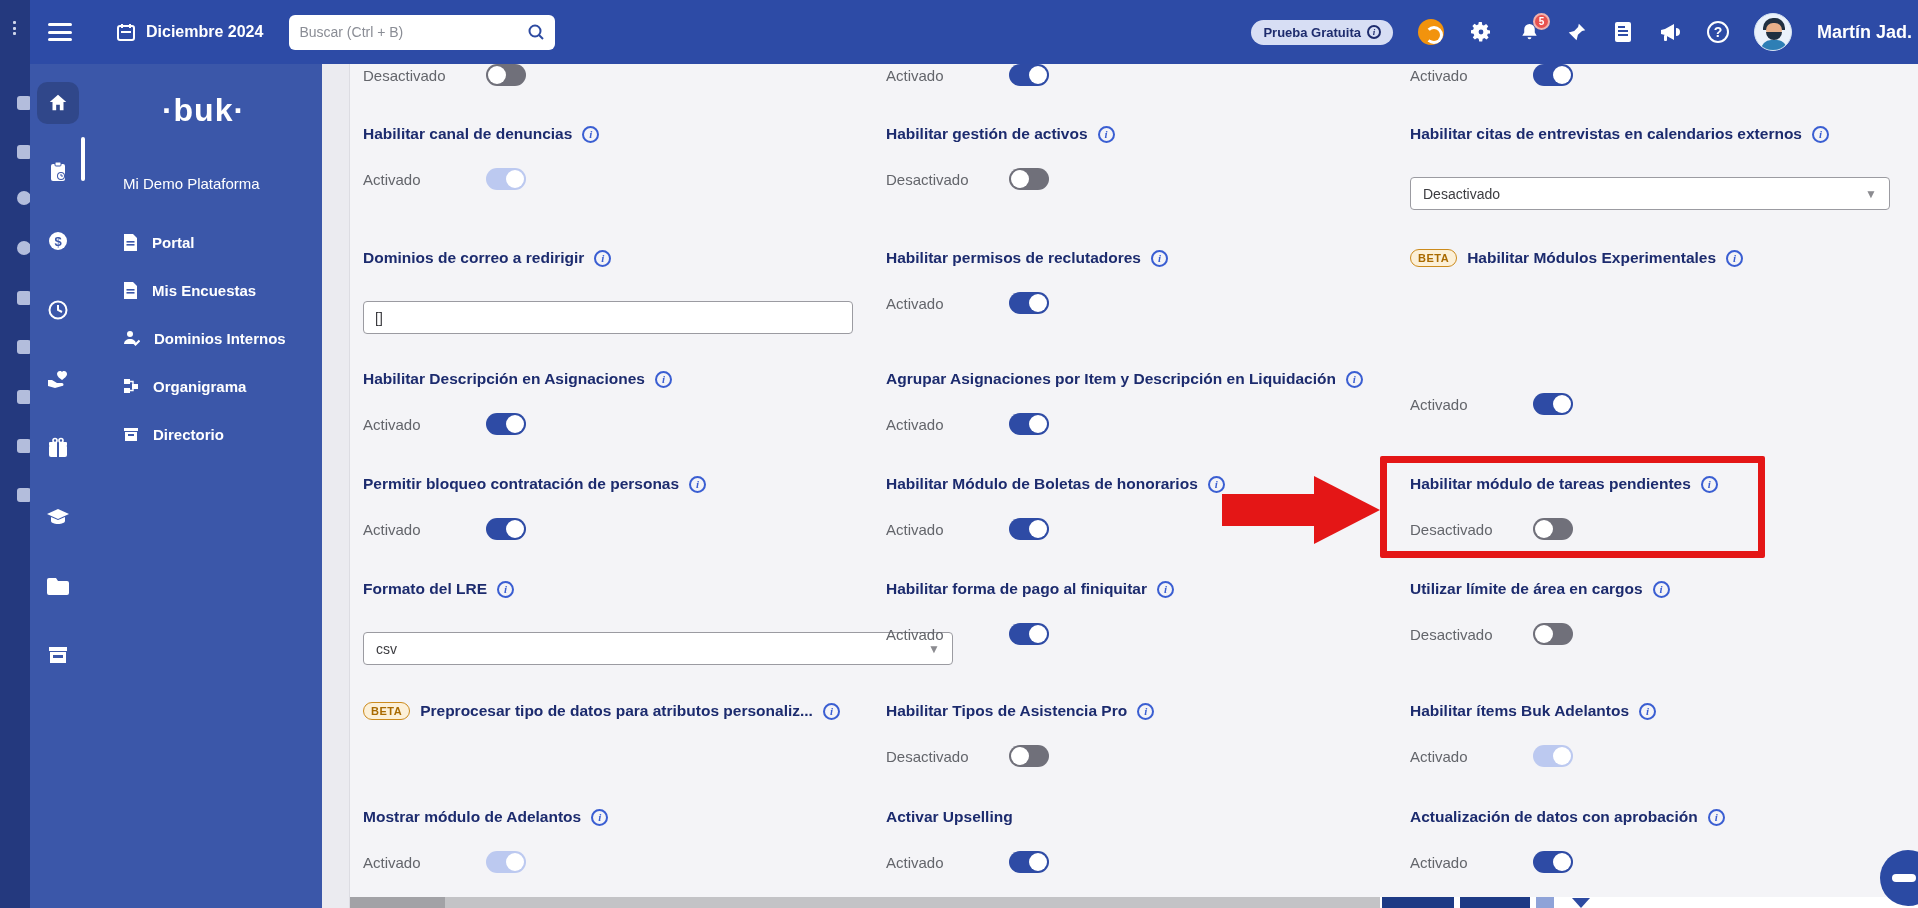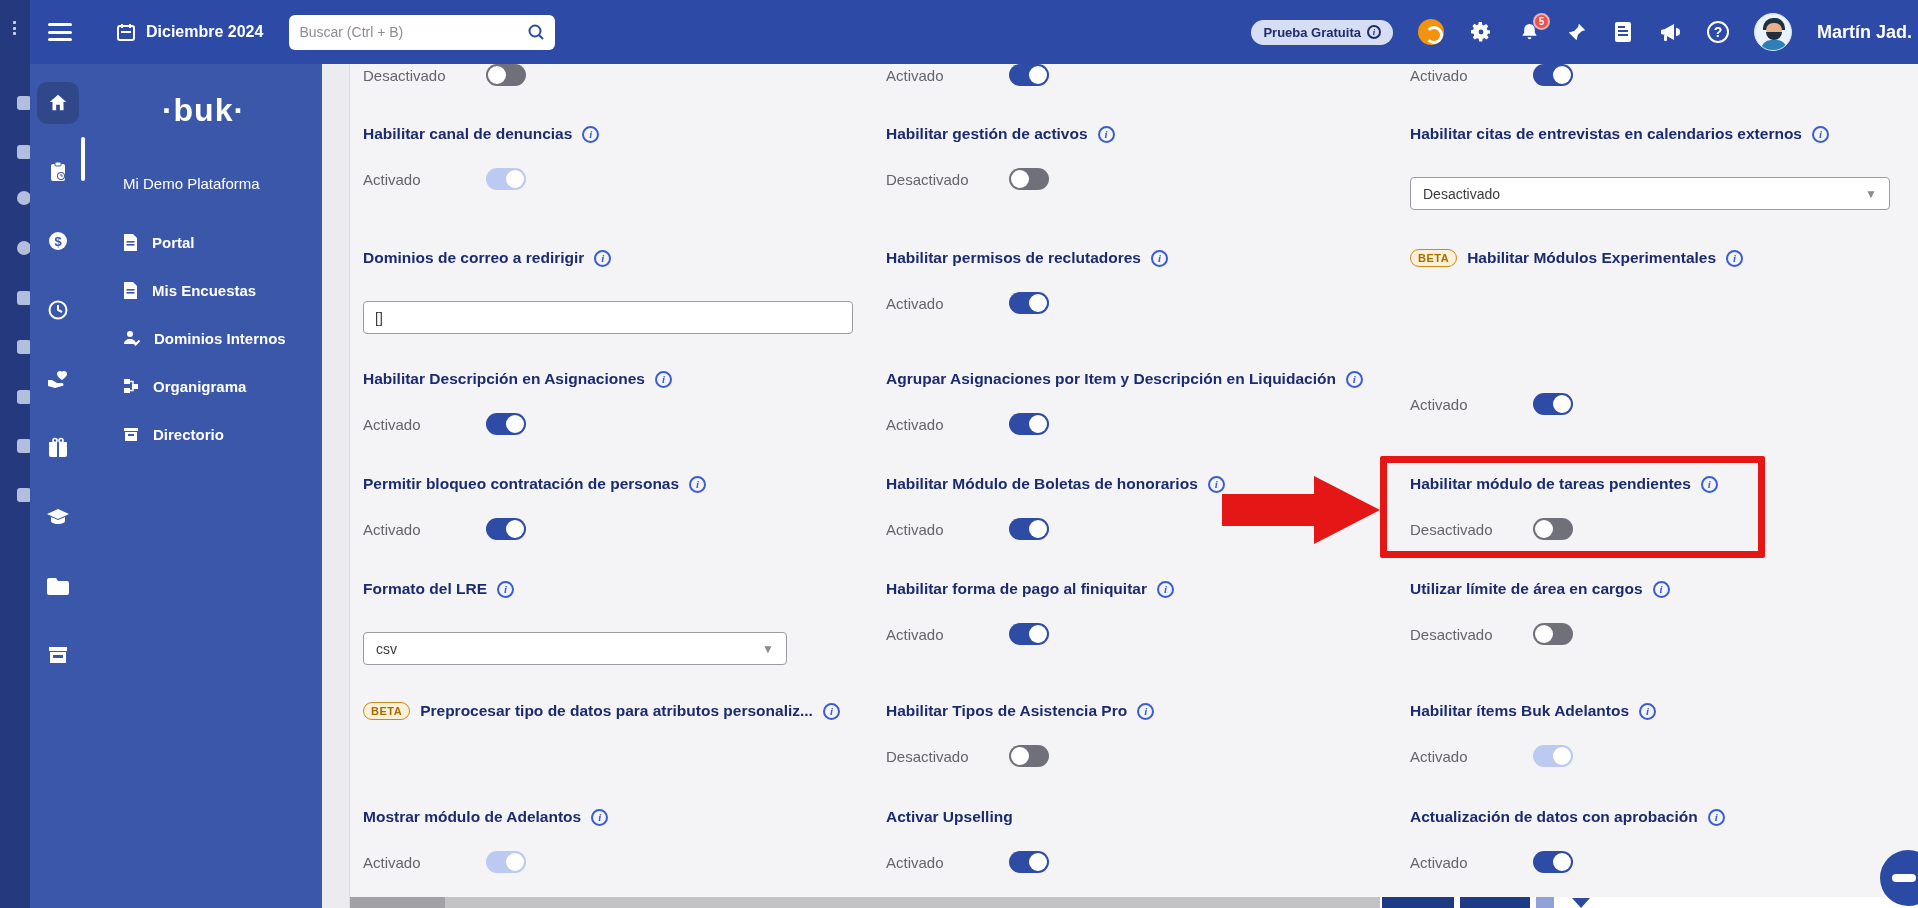--- a/index.html
+++ b/index.html
@@ -61,21 +61,21 @@
   .info-i{width:17px;height:17px;border-radius:50%;border:2px solid #3a5ed2;color:#3a5ed2;font-size:11px;font-style:italic;font-weight:bold;display:inline-flex;align-items:center;justify-content:center;flex:0 0 auto;font-family:"Liberation Serif",serif;cursor:pointer}
   .beta{background:#fcf0d8;border:1px solid #cc8b1d;color:#a96a00;font-size:11px;font-weight:bold;border-radius:9px;padding:2px 7px;letter-spacing:.5px}
   .crow{display:flex;align-items:center;margin-top:24px;height:22px}
   .crow.first{margin-top:8px}
   .slabel{color:#63656b;font-size:15px;width:123px}
   .toggle{width:40px;height:22px;border-radius:11px;position:relative;cursor:pointer;flex:0 0 auto}
   .toggle .knob{width:18px;height:18px;border-radius:50%;background:#fff;position:absolute;top:2px}
   .toggle.on{background:#2e4ba5}.toggle.on .knob{right:2px}
   .toggle.off{background:#70707a}.toggle.off .knob{left:2px}
   .toggle.muted{background:#bcc9f0}.toggle.muted .knob{right:2px}
-  .selectbox{margin-top:33px;width:424px;height:33px;background:#fff;border:1px solid #9b9ba1;border-radius:4px;display:flex;align-items:center;padding:0 12px;font-size:14px;color:#3c3c40;cursor:pointer}
+  .selectbox{margin-top:33px;width:590px;height:33px;background:#fff;border:1px solid #9b9ba1;border-radius:4px;display:flex;align-items:center;padding:0 12px;font-size:14px;color:#3c3c40;cursor:pointer}
   .selectbox.narrow{width:480px}
   .selectbox .chev{margin-left:auto;color:#8b8b90;font-size:12px}
   .tinput{margin-top:33px;width:490px;height:33px;background:#fff;border:1px solid #9b9ba1;border-radius:4px;padding:0 11px;font-size:14px;color:#3c3c40;outline:none;display:block;font-family:"Liberation Sans",sans-serif}
 
   
   .red-box{position:absolute;left:-30px;top:-18px;width:385px;height:102px;border:7px solid #e41616;border-radius:2px;pointer-events:none}
   .arrow-shaft{position:absolute;left:-188px;top:20px;width:94px;height:32px;background:#e41616}
   .arrow-head{position:absolute;left:-96px;top:2px;width:0;height:0;border-top:34px solid transparent;border-bottom:34px solid transparent;border-left:66px solid #e41616}
 
   

